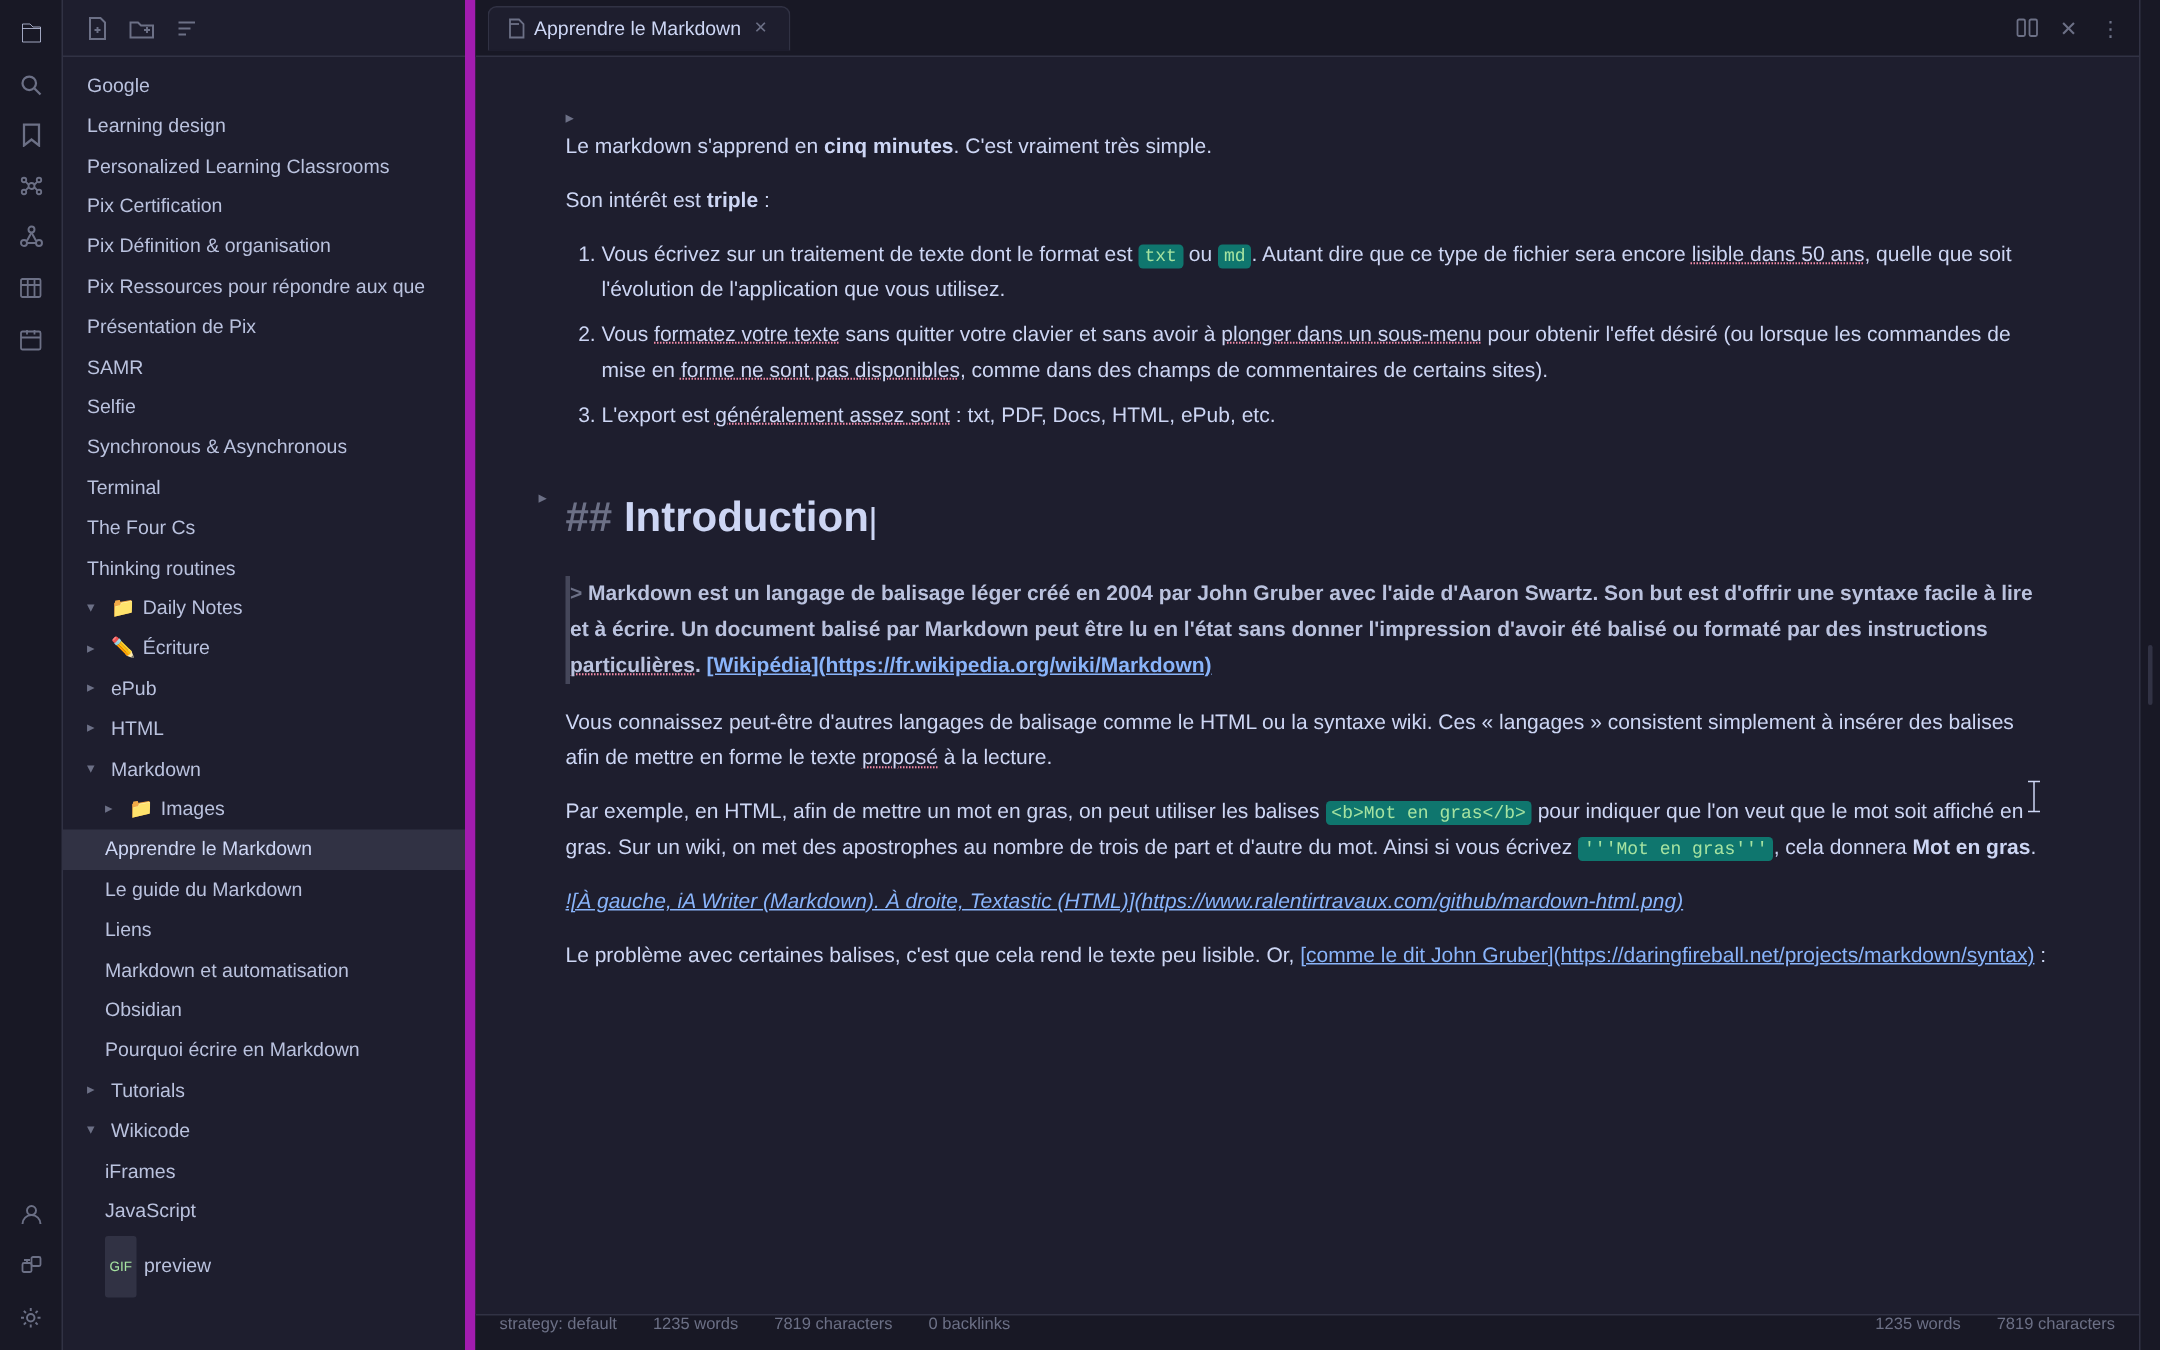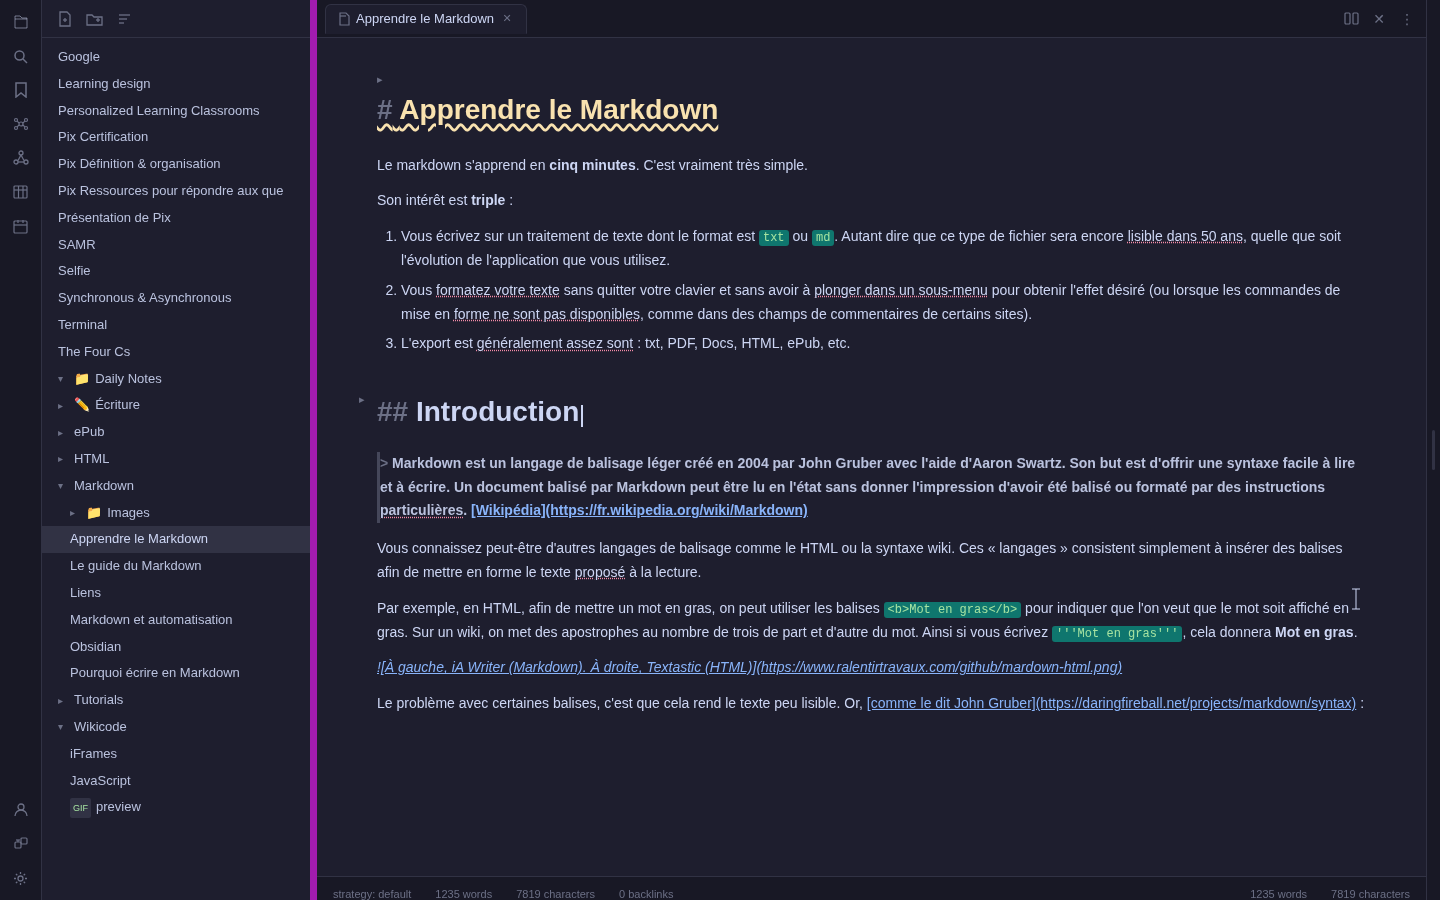--- a/index.html
+++ b/index.html
@@ -253,21 +253,21 @@
       color: #6c7086;
       font-size: 11px;
     }
 
     
     .status-bar {
       height: 24px;
       background: #181825;
       border-top: 1px solid #313244;
       display: flex;
-      align-items: flex-end;
+      align-items: flex-start;
       padding: 0 16px;
       gap: 24px;
       font-size: 11px;
       color: #6c7086;
     }
     .status-bar .status-item { display: flex; align-items: center; gap: 4px; }
 
     
     .right-handle {
       width: 14px;
@@ -421,20 +421,23 @@
       </div>
     <div class="sidebar-item">
         <span class="item-label">Synchronous &amp; Asynchronous</span>
       </div>
     <div class="sidebar-item">
         <span class="item-label">Terminal</span>
       </div>
     <div class="sidebar-item">
         <span class="item-label">The Four Cs</span>
       </div>
+    <div class="sidebar-item">
+        <span class="item-label">Thinking routines</span>
+      </div>
 
     <div class="sidebar-item">
       <span class="chevron">▾</span>
       <span class="folder-icon">📁</span>
       <span class="item-label">Daily Notes</span>
     </div>
 
     <div class="sidebar-item">
       <span class="chevron">▸</span>
       <span class="folder-icon">✏️</span>
@@ -489,21 +492,21 @@
       <span class="chevron">▾</span>
       <span class="item-label">Wikicode</span>
     </div>
     <div class="sidebar-item indent-1">
       <span class="item-label">iFrames</span>
     </div>
     <div class="sidebar-item indent-1">
       <span class="item-label">JavaScript</span>
     </div>
     <div class="sidebar-item indent-1">
-      <span style="font-size:9px;background:#313244;color:#a6e3a1;padding:3px 3px;border-radius:2px;margin-right:5px;">GIF</span>
+      <span style="font-size:9px;background:#313244;color:#a6e3a1;padding:13px 3px;border-radius:2px;margin-right:5px;">GIF</span>
       <span class="item-label">preview</span>
     </div>
   </div>
 </div>
 
 <div class="main-area">
 
   <div class="tab-bar">
     <div class="tab active">
       <svg width="12" height="14" viewBox="0 0 12 14" fill="none" stroke="#6c7086" stroke-width="1.2">
@@ -521,24 +524,20 @@
         </svg>
       </div>
       <div class="action-icon">✕</div>
       <div class="action-icon">⋮</div>
     </div>
   </div>
 
   <div class="editor">
     <p class="section-bullet" style="color:#6c7086; font-size:12px; margin-bottom:16px;"></p>
 
-    <h1>
-      <span style="color:#6c7086;">#</span>
-      <span>Apprendre le Markdown</span>
-    </h1>
 
     <p>
       <span>Le markdown s'apprend en </span><strong>cinq minutes</strong><span>. C'est vraiment très simple.</span>
     </p>
 
     <p>
       <span>Son intérêt est </span><strong>triple</strong><span> :</span>
     </p>
 
     <ol>

